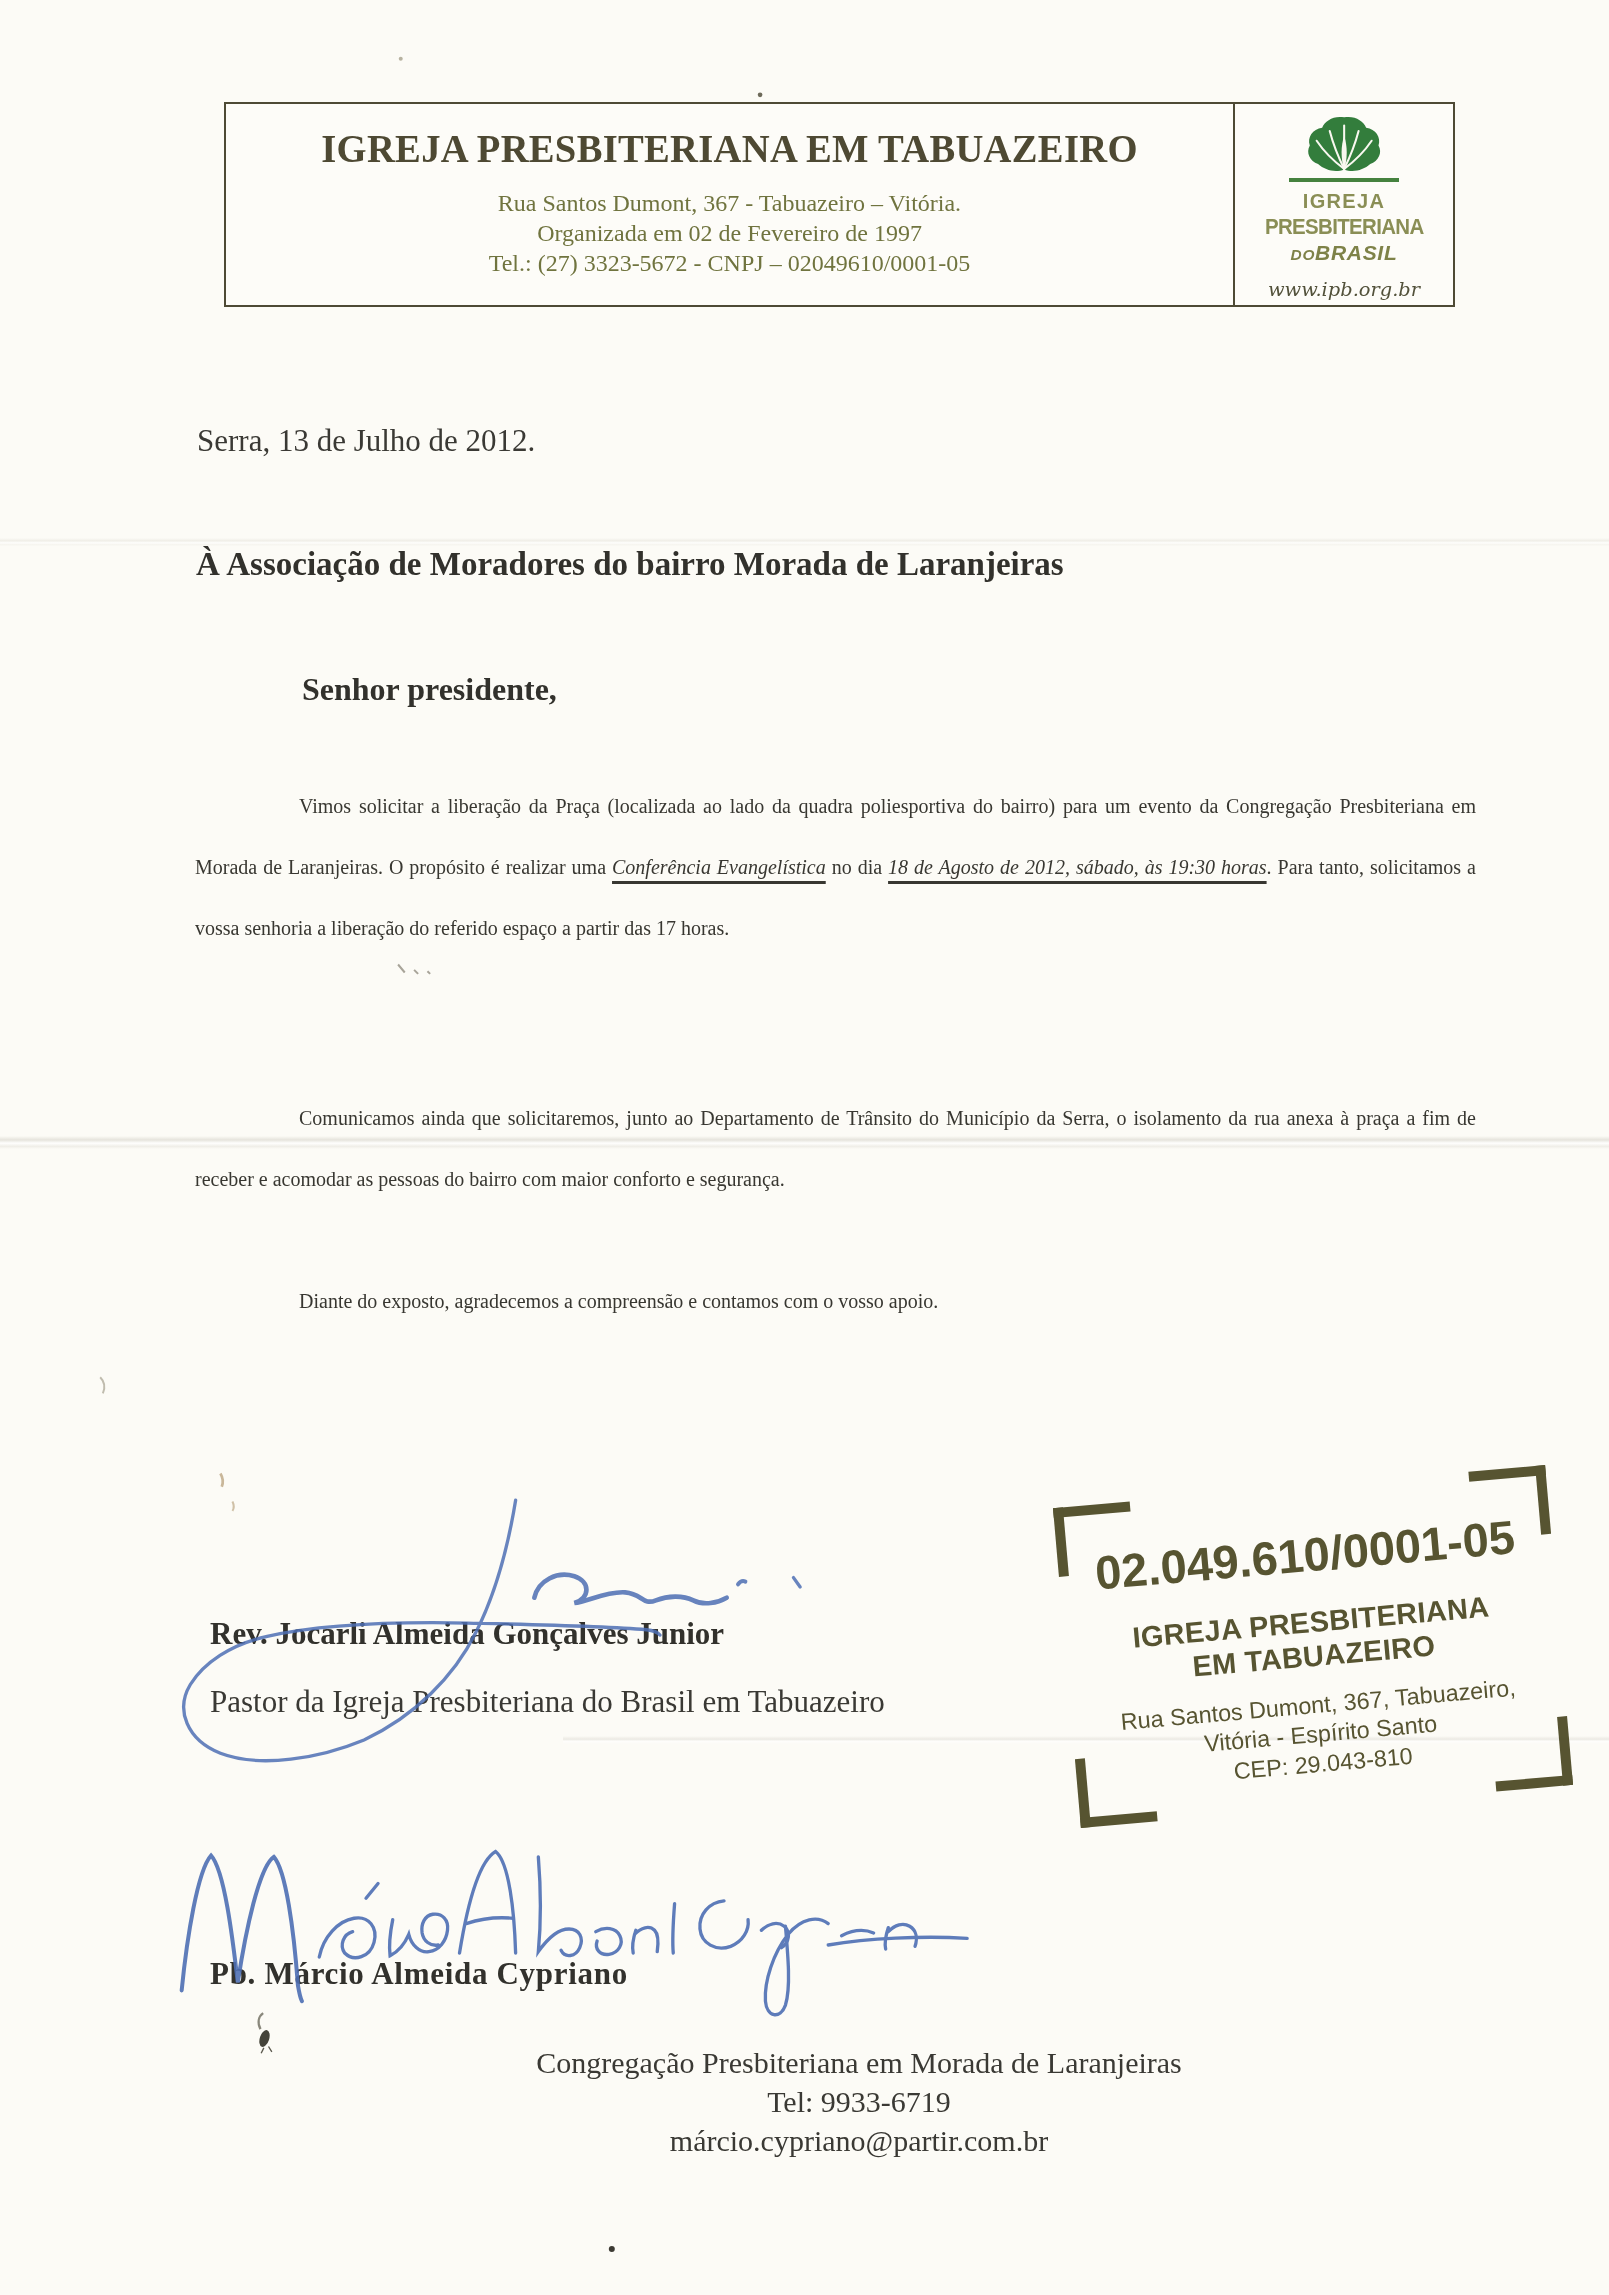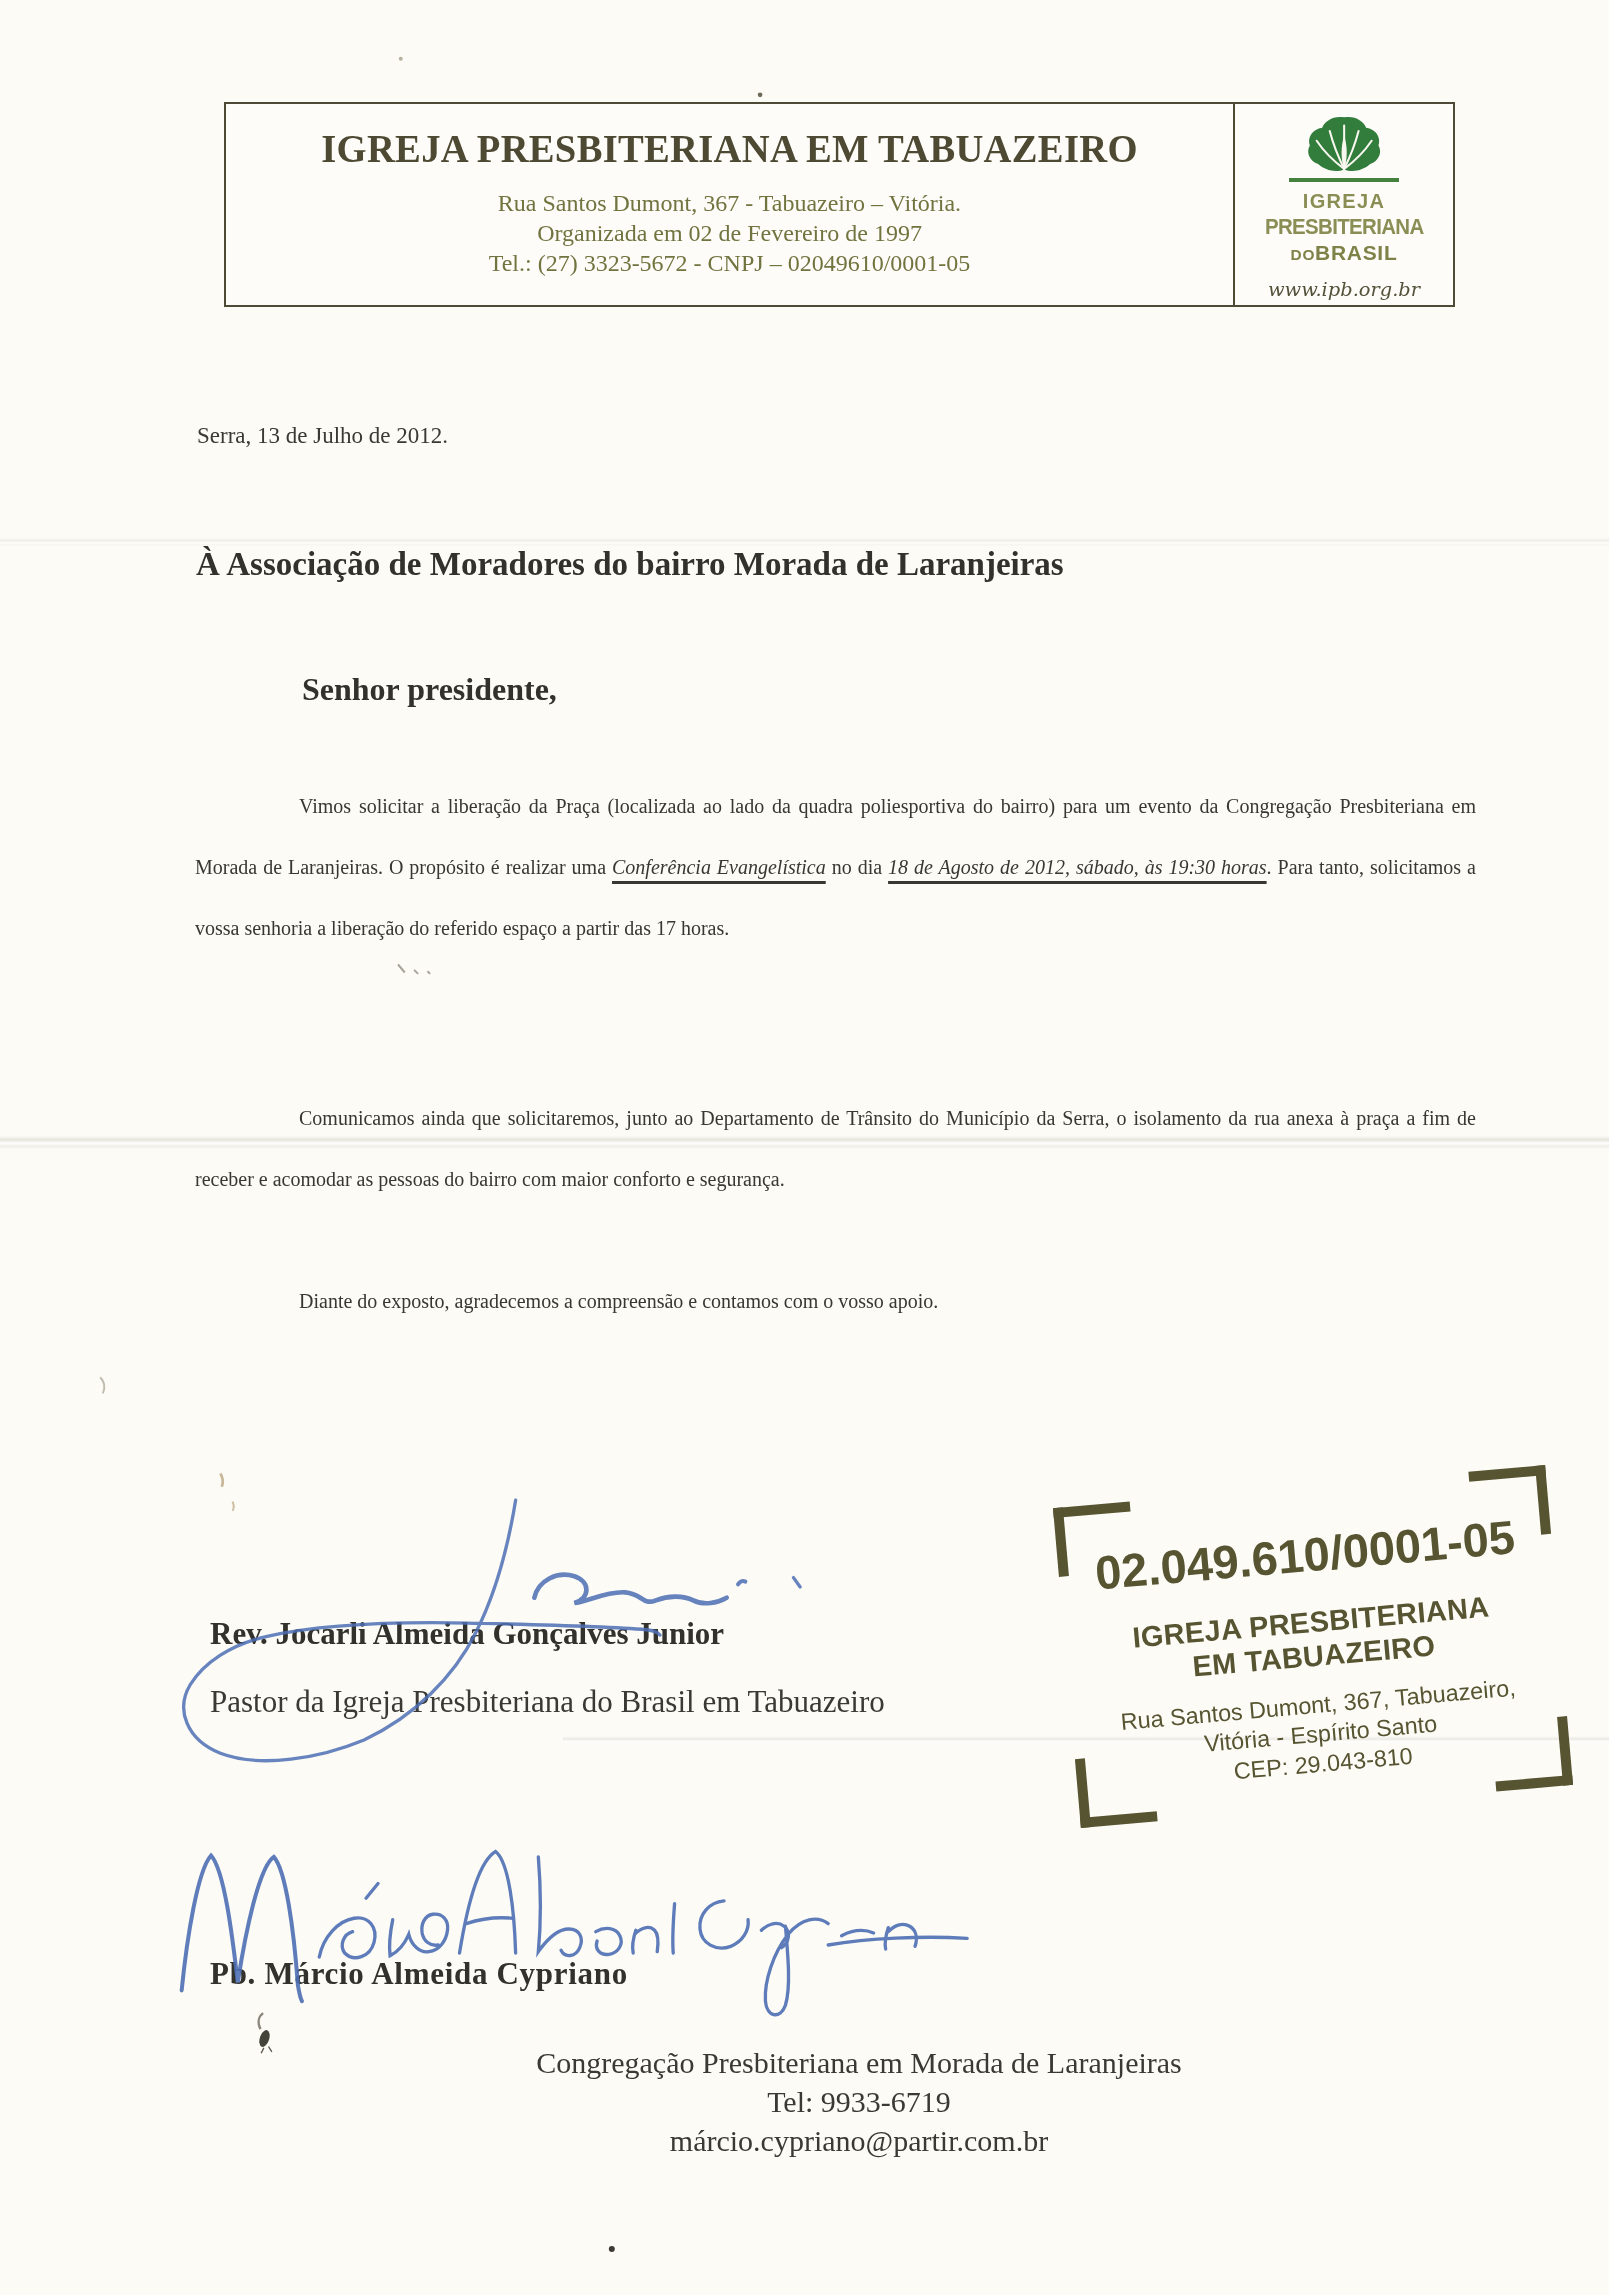--- a/index.html
+++ b/index.html
@@ -25,27 +25,27 @@
   }
   .addr-block{margin-top:18.7px;font-size:24px;line-height:30px;color:#70743f;}
   .lh-right{
     width:220px;border-left:2.7px solid #4e4a35;box-sizing:border-box;
     display:flex;flex-direction:column;align-items:center;padding-top:10.7px;
     font-family:"Liberation Sans",sans-serif;
   }
   .logo-rule{width:110px;height:3.3px;background:#45823f;margin-top:2.7px;}
   .logo-l1{margin-top:8px;font-weight:bold;font-size:20px;letter-spacing:1.3px;color:#8a8e55;}
   .logo-l2{font-weight:bold;font-size:22px;letter-spacing:-0.7px;transform:scaleX(.93);color:#8a8e55;margin-top:1.3px;}
-  .logo-l3{margin-top:0.7px;color:#7e8248;}
+  .logo-l3{margin-top:0.7px;color:#7e8248;font-style:italic;}
   .logo-l3 .small{font-weight:bold;font-size:15.4px;letter-spacing:0.7px;}
   .logo-l3 .large{font-weight:bold;font-size:21px;letter-spacing:0.7px;}
   .logo-web{margin-top:13.4px;font-family:"DejaVu Serif",serif;font-style:italic;font-size:19.4px;color:#52513a;}
   
   .abs{position:absolute;}
-  .date-line{left:197px;top:423px;font-size:23px;color:#3a3934;}
+  .date-line{left:197px;top:423px;font-size:31px;color:#3a3934;}
   .recipient-line{left:196px;top:546px;font-size:33px;font-weight:bold;color:#32312c;}
   .salutation{left:302px;top:671px;font-size:32px;font-weight:bold;color:#32312c;}
   .para{
     left:195px;width:1281px;font-size:20px;line-height:61px;
     text-align:justify;text-indent:104px;color:#383731;
   }
   .p1{top:776px;}
   .p2{top:1088px;}
   .p3{top:1271px;}
   .iu{

